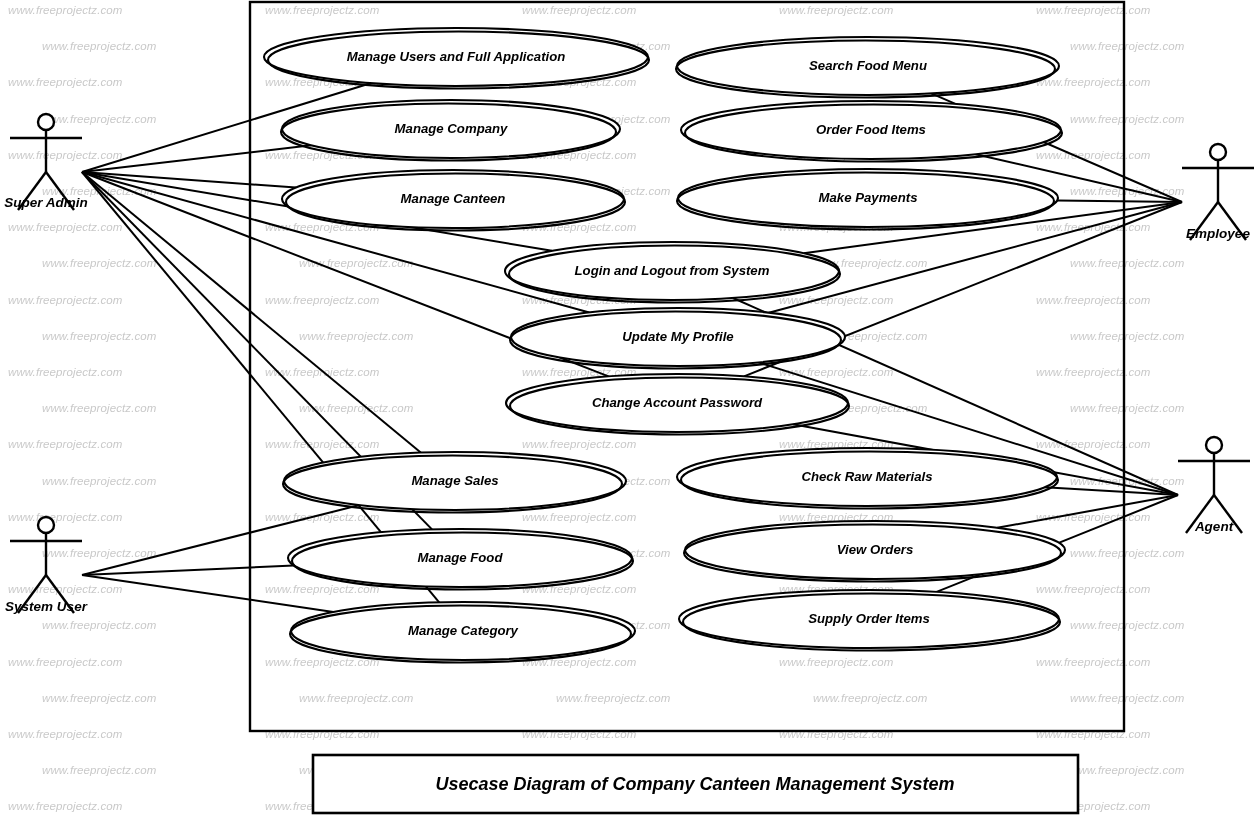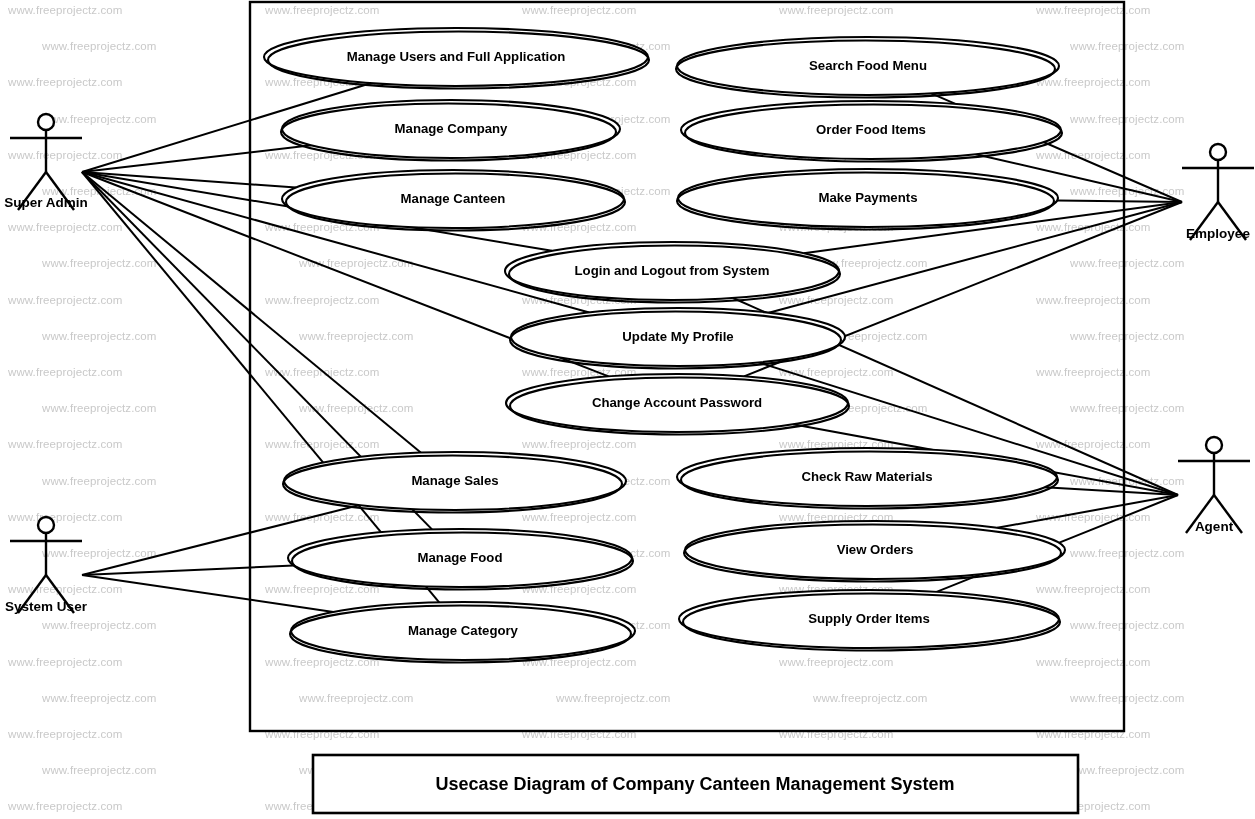--- a/index.html
+++ b/index.html
@@ -1,19 +1,19 @@
 <!DOCTYPE html>
 <html><head>
 <meta charset="utf-8">
 <title>Usecase Diagram of Company Canteen Management System</title>
 <style>
   html,body{margin:0;padding:0;background:#ffffff;}
   body{width:1255px;height:819px;overflow:hidden;
        font-family:"Liberation Sans","DejaVu Sans",sans-serif;}
-  #stage{position:relative;width:1255px;height:817px;background:#fff;}
+  #stage{position:relative;width:1255px;height:817px;background:#fff;font-style:italic;}
   #diagram{position:absolute;left:0;top:0;width:1255px;height:819px;}
   .wm{fill:#c9c9c9;font-family:"Liberation Sans","DejaVu Sans",sans-serif;
       font-size:11.5px;font-weight:400;letter-spacing:0.1px;}
   .uc-shape{fill:#ffffff;stroke:#000000;stroke-width:2.1;}
   .uc-shape2{fill:none;stroke:#000000;stroke-width:2.1;}
   .uc-label{fill:#000000;font-family:"Liberation Sans","DejaVu Sans",sans-serif;
       font-size:13.2px;font-weight:bold;text-anchor:middle;dominant-baseline:middle;}
   .assoc{stroke:#000000;stroke-width:2.0;fill:none;}
   .actor-line{stroke:#000000;stroke-width:2.4;fill:none;}
   .actor-head{fill:#ffffff;stroke:#000000;stroke-width:2.4;}

